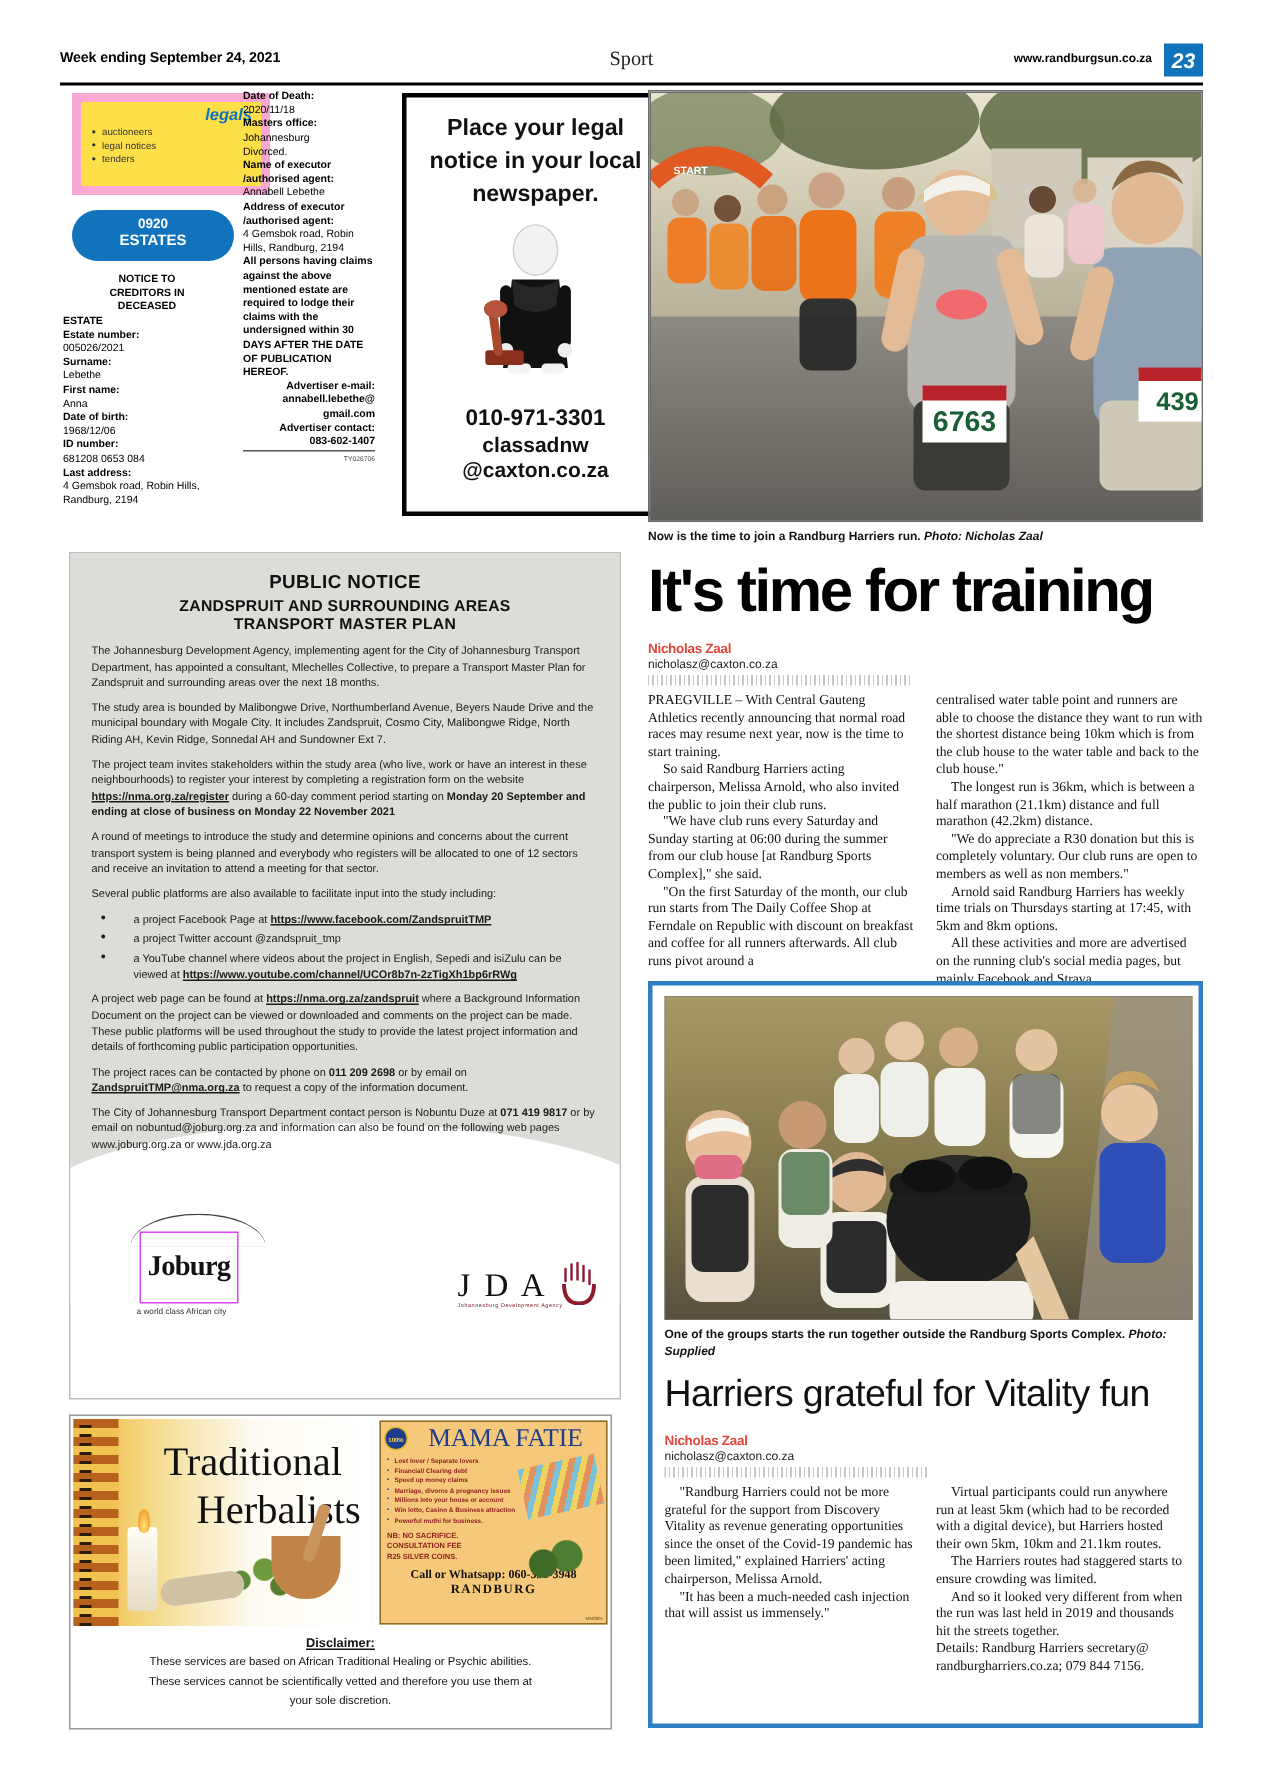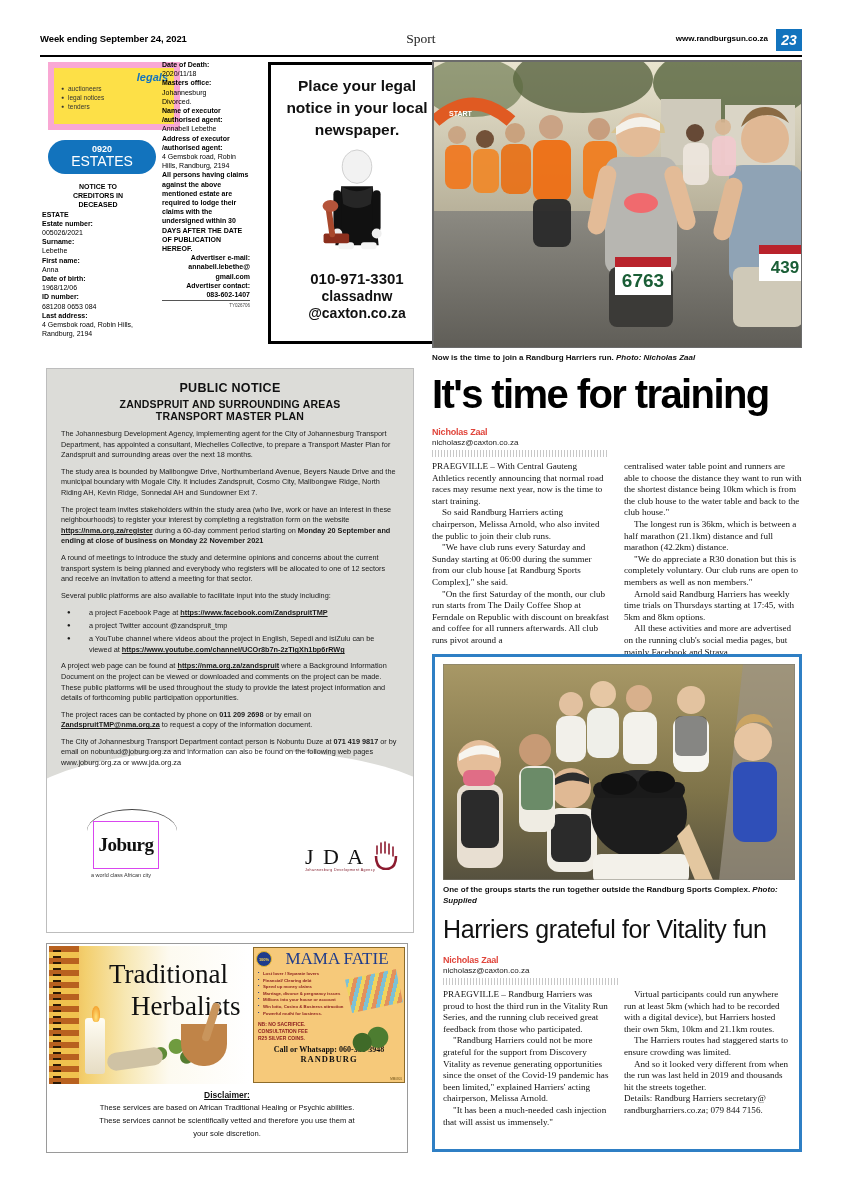--- a/index.html
+++ b/index.html
@@ -25,21 +25,21 @@
 
   .legals-box { position:absolute; left:8px; top:2px; width:132px; height:68px; border:6px solid #f9a8d4; background:#fde047; }
   .legals-title { text-align:right; padding:3px 6px 1px 0; font-size:11px; font-weight:bold; font-style:italic; color:#1273bd; }
   .legals-list { list-style:none; padding:0 0 0 7px; }
   .legals-list li { font-size:6.5px; color:#333; line-height:9px; position:relative; padding-left:7px; }
   .legals-list li:before { content:"\25CF"; position:absolute; left:0; top:0; font-size:5px; }
 
   .estates-pill { position:absolute; left:8px; top:80px; width:108px; height:34px; background:#1273bd;
                   border-radius:17px; color:#ffffff; text-align:center; padding-top:4px; }
   .estates-pill .n { font-size:9px; font-weight:bold; line-height:11px; }
-  .estates-pill .t { font-size:14px; font-weight:normal; line-height:12px; }
+  .estates-pill .t { font-size:10px; font-weight:bold; line-height:12px; }
 
   .estate-txt { position:absolute; left:2px; top:122px; width:112px; font-size:7px; line-height:9.2px; color:#000; }
   .estate-txt .ctr { text-align:center; font-weight:bold; }
 
   .estate-col2 { position:absolute; left:122px; top:0px; width:88px; font-size:7px; line-height:9.2px; color:#000; }
   .estate-col2 .rt { text-align:right; }
   .ref-no { text-align:right; font-size:4.5px; color:#444; border-top:1px solid #555; margin-top:1px; padding-top:0px; }
 
   .caxton-ad { position:absolute; left:228px; top:2px; width:178px; height:282px; border:3px solid #000; background:#fff; }
   .caxton-ad .hd { text-align:center; font-size:15.5px; font-weight:bold; line-height:22px; padding:10px 8px 0; color:#111; }
@@ -522,21 +522,20 @@
     <div class="headline2">Harriers grateful for Vitality fun</div>
 
     <div class="byline">
       <div class="nm">Nicholas Zaal</div>
       <div class="em">nicholasz@caxton.co.za</div>
       <div class="dots"></div>
     </div>
 
     <div class="cols2">
       <div class="c" style="width:170px">
-        <p class="first">PRAEGVILLE – Randburg Harriers was proud to host the third run in the Vitality Run Series, and the running club received great feedback from those who participated.</p>
         <p>"Randburg Harriers could not be more grateful for the support from Discovery Vitality as revenue generating opportunities since the onset of the Covid-19 pandemic has been limited," explained Harriers' acting chairperson, Melissa Arnold.</p>
         <p>"It has been a much-needed cash injection that will assist us immensely."</p>
       </div>
       <div class="c" style="width:170px">
         <p>Virtual participants could run anywhere run at least 5km (which had to be recorded with a digital device), but Harriers hosted their own 5km, 10km and 21.1km routes.</p>
         <p>The Harriers routes had staggered starts to ensure crowding was limited.</p>
         <p>And so it looked very different from when the run was last held in 2019 and thousands hit the streets together.</p>
         <p class="first">Details: Randburg Harriers secretary@ randburgharriers.co.za; 079 844 7156.</p>
       </div>
     </div>

